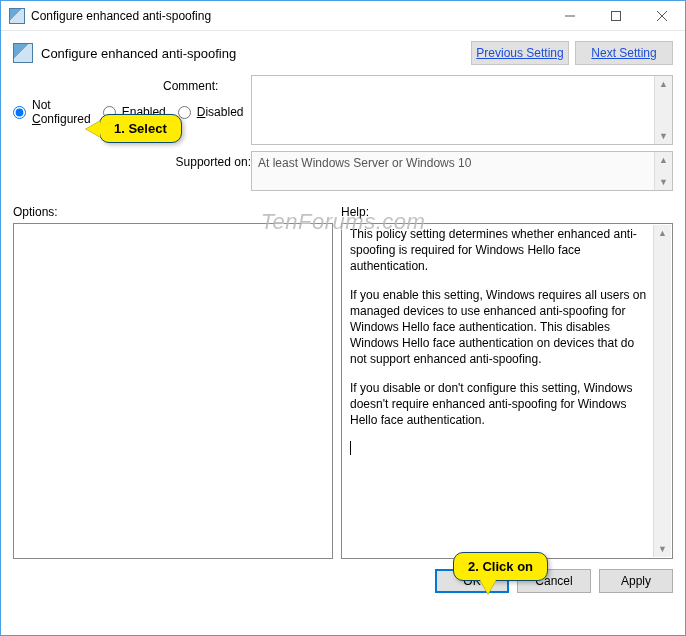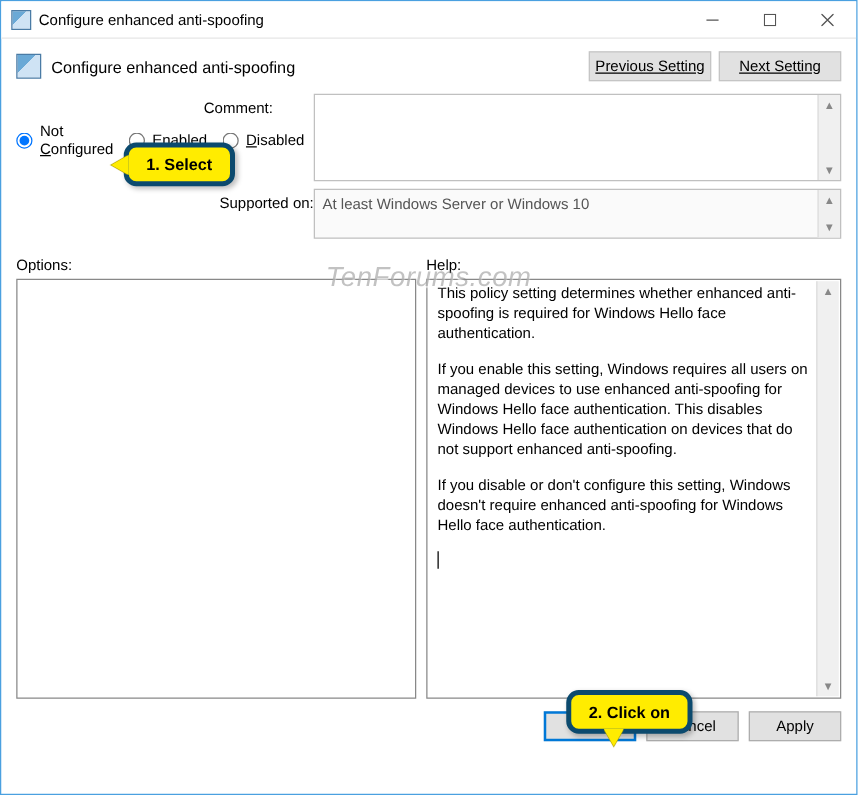--- a/index.html
+++ b/index.html
@@ -47,21 +47,21 @@
     width: 20px; height: 20px;
     background: linear-gradient(135deg,#6aa9d6 40%,#cfe3f4 40%);
     border: 1px solid #4a7ba5;
   }
   .header .htitle { font-size: 13px; flex: 1; }
   .header .navbtns { display: flex; gap: 6px; }
   .navbtn {
     min-width: 98px; height: 24px;
     background: #e1e1e1;
     border: 1px solid #c5c5c5;
-    color: #000000;
+    color: #1d4ed8;
     font-size: 12px;
     display: flex; align-items: center; justify-content: center;
     text-decoration: underline;
   }
   
   .topgrid {
     display: grid;
     grid-template-columns: 150px 88px 1fr;
     grid-template-rows: auto auto auto auto;
     padding: 4px 12px 0 12px;
@@ -148,21 +148,21 @@
     font-size: 12px;
     display: flex; align-items: center; justify-content: center;
   }
   .btn.primary {
     border: 2px solid #0078d7;
   }
   
   .callout {
     position: absolute;
     background: #ffec00;
-    border: 4px solid #0c4a6e;
+    border: 1px solid #0c4a6e;
     border-radius: 10px;
     padding: 6px 14px;
     font-weight: bold;
     font-size: 13px;
     color: #000;
     box-shadow: 2px 2px 4px rgba(0,0,0,.25);
     white-space: nowrap;
   }
   .callout .tail {
     position: absolute;

